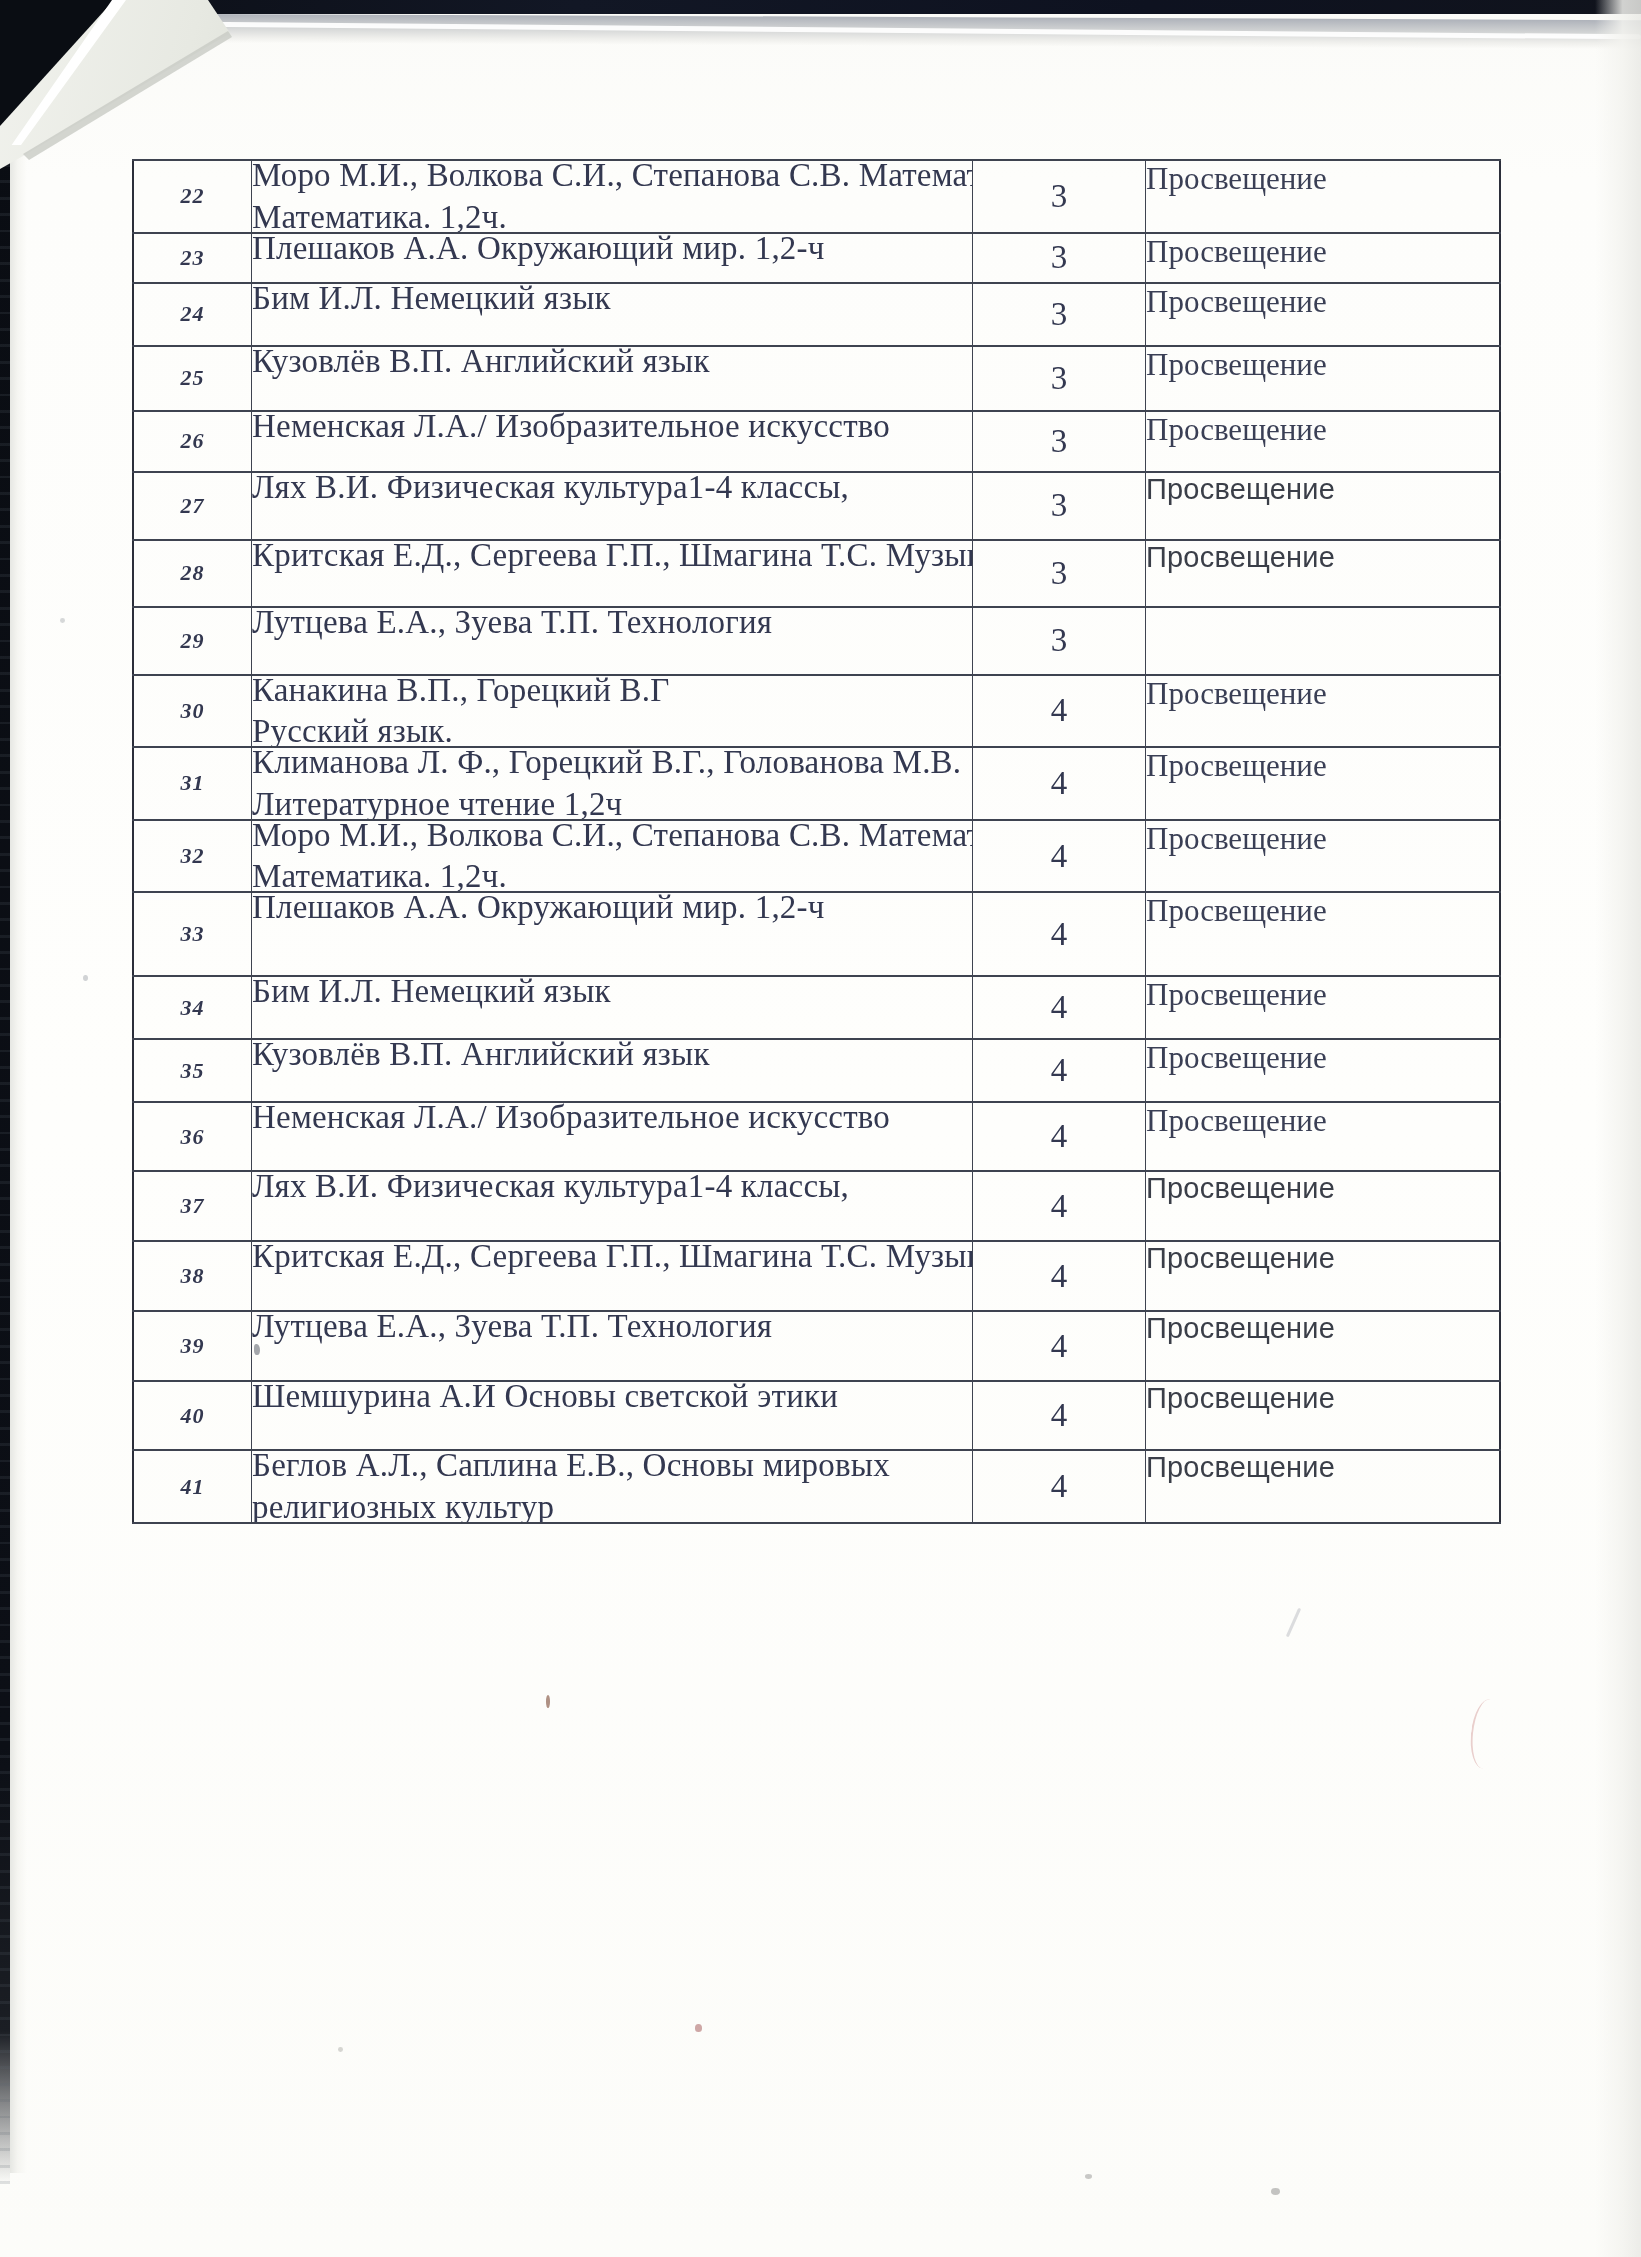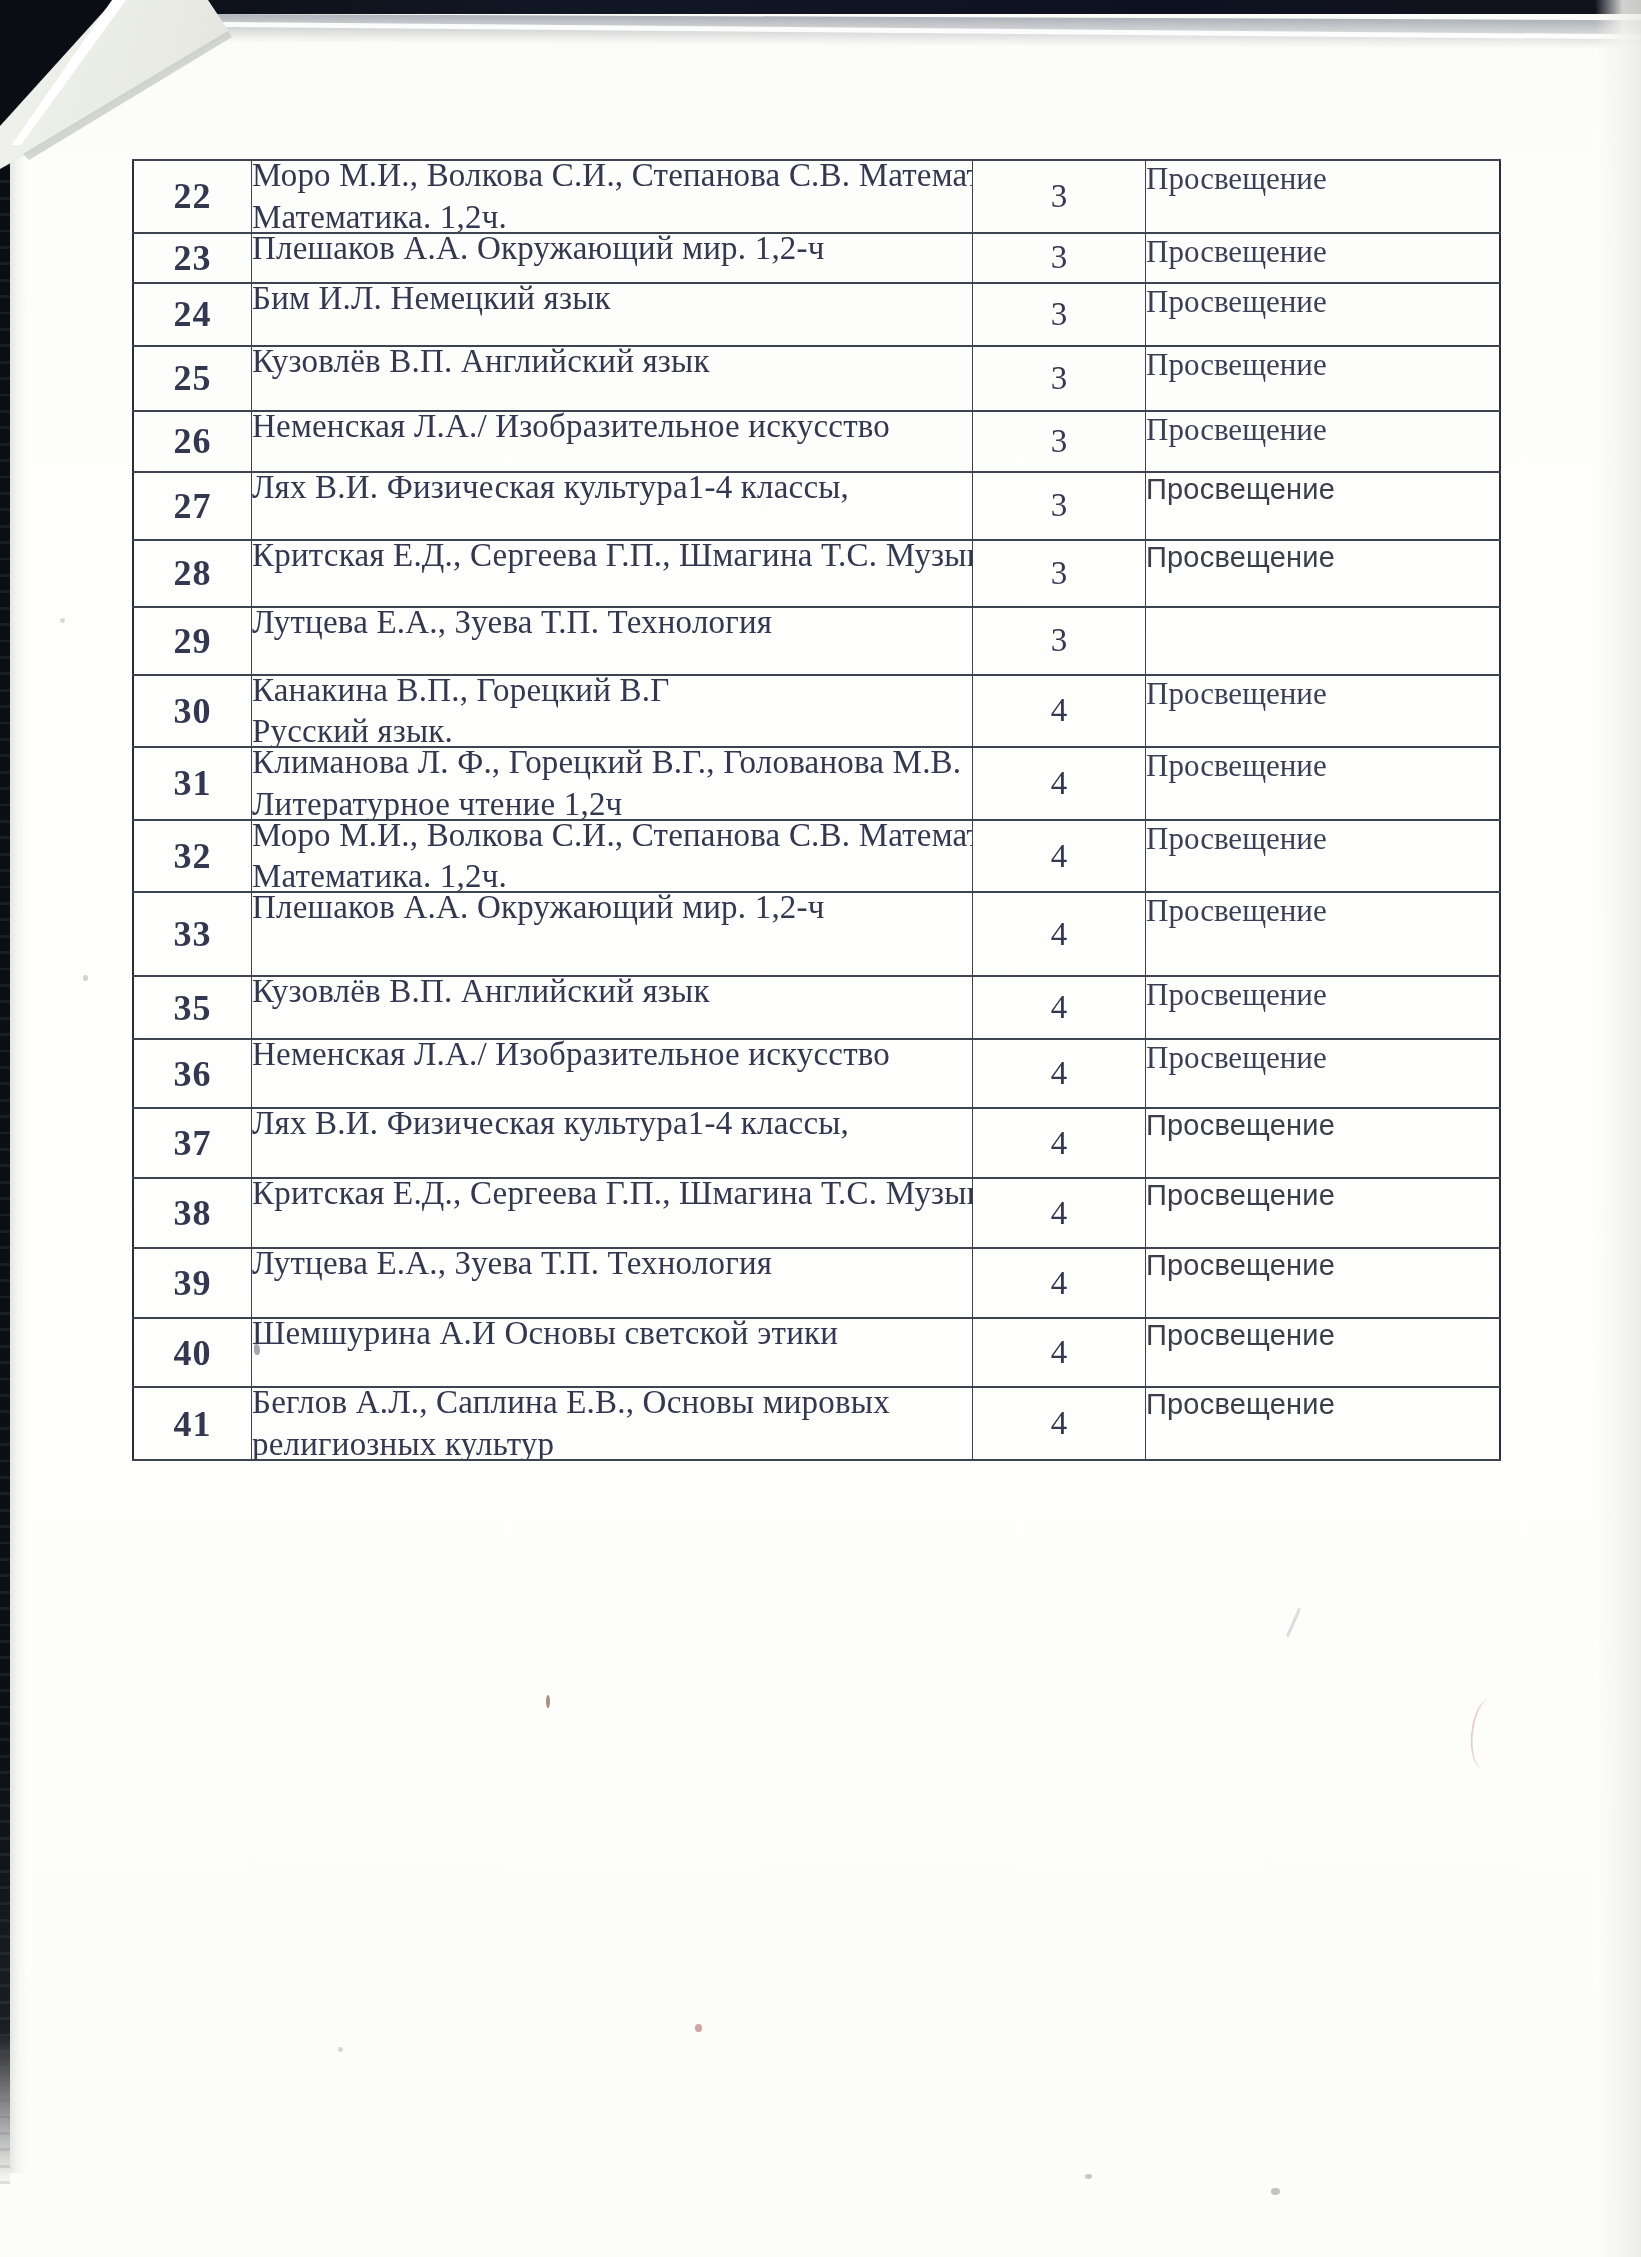--- a/index.html
+++ b/index.html
@@ -111,23 +111,24 @@
     border-bottom-width: 2.9px;
     padding: 0;
     overflow: hidden;
     color: #333850;
   }
   td.c-num {
     width: 117px;
     text-align: center;
     vertical-align: middle;
     font-weight: bold;
-    font-size: 36px;
+    font-size: 22px;
     color: #262b3d;
     letter-spacing: 1px;
+    font-style: italic;
   }
   td.c-title {
     width: 720px;
     vertical-align: top;
     padding: 6.8px 7.7px 0 25px;
     font-size: 33px;
   }
   td.c-title .tline {
     line-height: 29px;
     white-space: nowrap;
@@ -281,20 +282,28 @@
         </tr>
         <tr style="height: 84px;">
           <td class="c-num">33</td>
           <td class="c-title">
             <div class="tline">Плешаков А.А. Окружающий мир. 1,2-ч</div>
           </td>
           <td class="c-grade">4</td>
           <td class="c-pub serif">Просвещение</td>
         </tr>
         <tr style="height: 63px;">
+          <td class="c-num">34</td>
+          <td class="c-title">
+            <div class="tline">Бим И.Л.  Немецкий язык</div>
+          </td>
+          <td class="c-grade">4</td>
+          <td class="c-pub serif">Просвещение</td>
+        </tr>
+        <tr style="height: 63px;">
           <td class="c-num">35</td>
           <td class="c-title">
             <div class="tline">Кузовлёв В.П.  Английский язык</div>
           </td>
           <td class="c-grade">4</td>
           <td class="c-pub serif">Просвещение</td>
         </tr>
         <tr style="height: 69px; border-radius: 21px;">
           <td class="c-num">36</td>
           <td class="c-title">

